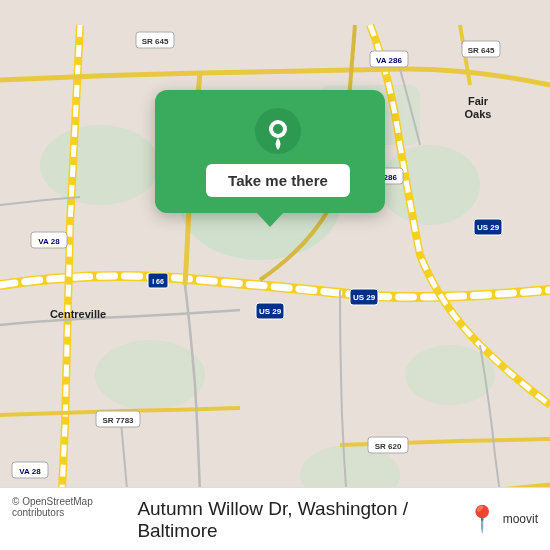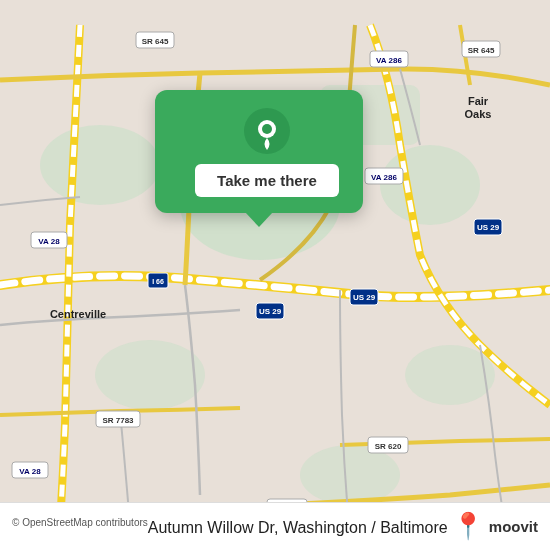--- a/index.html
+++ b/index.html
@@ -33,21 +33,21 @@
       top: 0; left: 0;
       width: 100%;
       height: 100%;
     }
 
     
     #popup-card {
       position: absolute;
       top: 90px;
       left: 155px;
-      width: 208px;
+      width: 230px;
       background: #3aaa5c;
       border-radius: 12px;
       display: flex;
       flex-direction: column;
       align-items: center;
       padding: 18px 20px 16px 36px;
       box-shadow: 0 4px 16px rgba(0,0,0,0.25);
       z-index: 10;
     }
 
@@ -99,21 +99,21 @@
       display: flex;
       flex-direction: row;
     }
 
     #osm-credit {
       font-size: 10px;
       color: #555;
     }
 
     #address-text {
-      font-size: 16px;
+      font-size: 19px;
       color: #222;
       font-weight: 500;
       margin-top: 2px;
     }
 
     
     #moovit-logo {
       display: flex;
       align-items: center;
       gap: 4px;
@@ -234,16 +234,16 @@
     <button id="take-me-btn">Take me there</button>
   </div>
 
   <div id="bottom-bar">
     <div id="bottom-left">
       <span id="osm-credit">© OpenStreetMap contributors</span>
       <span id="address-text">Autumn Willow Dr, Washington / Baltimore</span>
     </div>
     <div id="moovit-logo">
       <span id="moovit-pin" style="color:#e84040; font-size:26px;">📍</span>
-      <span id="moovit-text" style="font-size:15px; font-weight:bold; color:#333;">moovit</span>
+      <span id="moovit-text" style="font-size:12px; font-weight:normal; color:#333;">moovit</span>
     </div>
   </div>
 </div>
 
 </body></html>

